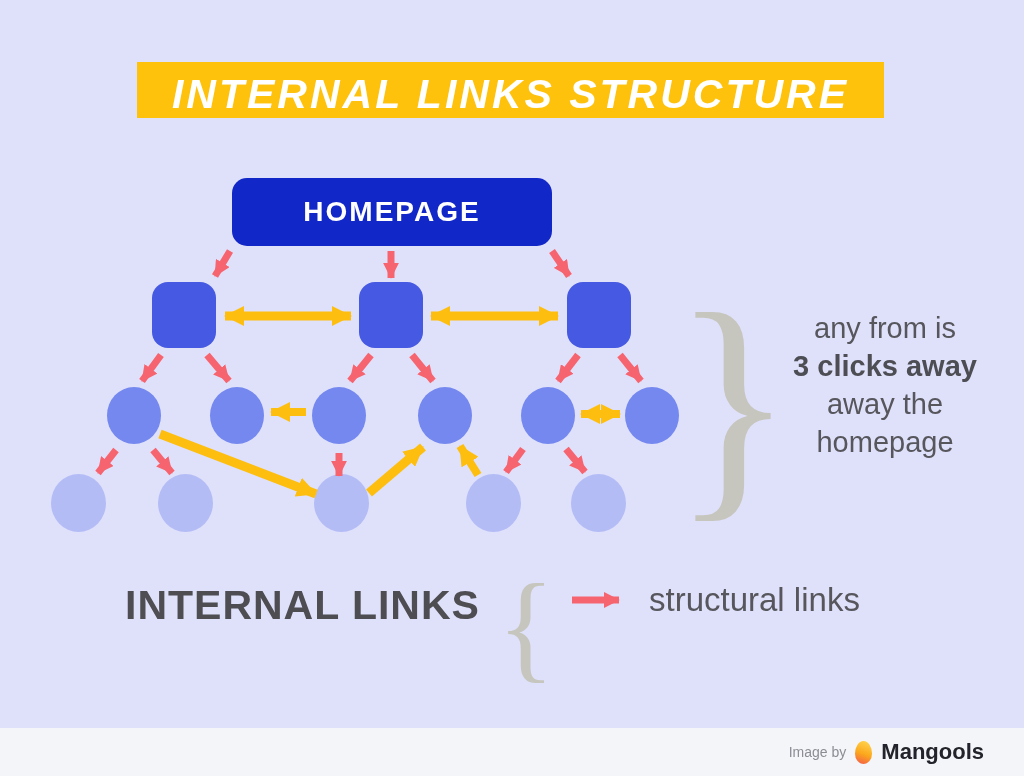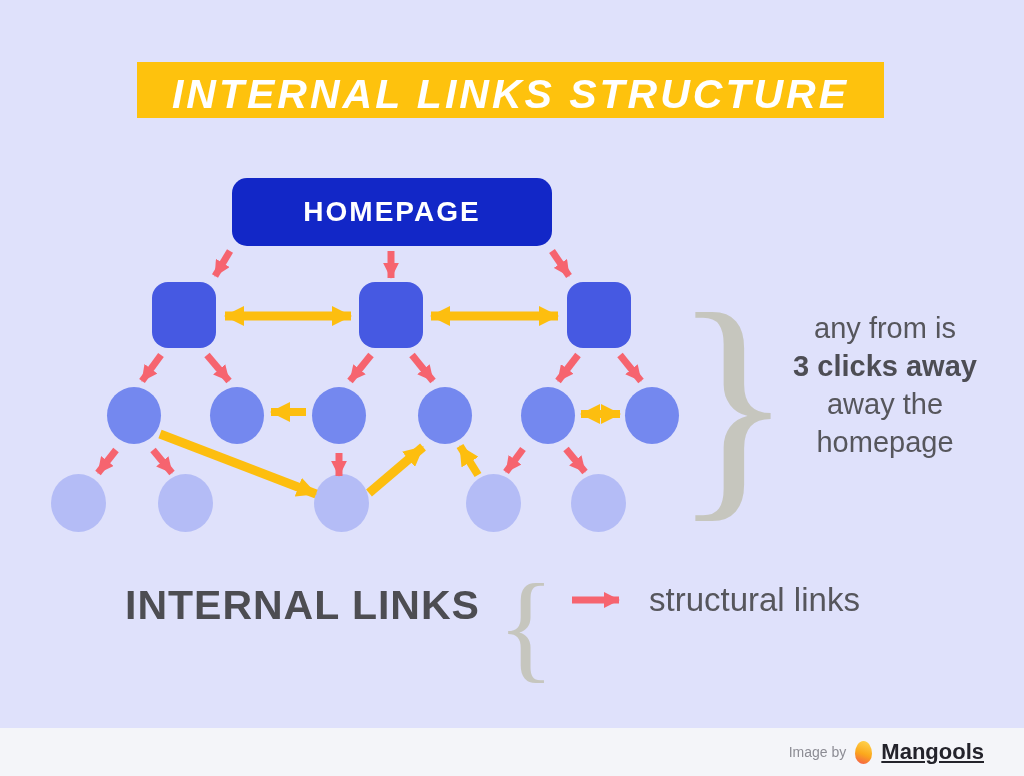--- a/index.html
+++ b/index.html
@@ -90,21 +90,21 @@
     background:var(--footer_bg,#F4F5F9);
     display:flex;align-items:center;justify-content:flex-end;
     padding-right:40px;box-sizing:border-box;gap:9px;padding-left:24px;
   }
   .footer .credit{color:var(--footer_muted,#8C8C94);font-size:14px;}
   .mango{
     width:17px;height:23px;
     border-radius:50% 50% 50% 50% / 55% 55% 45% 45%;
     background:linear-gradient(200deg,#FFD04A 10%,#FBA81C 55%,#F4574D 100%);
   }
-  .footer .brand{color:var(--brand,#23232B);font-size:22px;font-weight:bold;text-decoration:underline;}
+  .footer .brand{color:var(--brand,#23232B);font-size:22px;font-weight:bold;}
 </style>
 </head>
 <body>
 
 <div class="canvas">
 
   <div class="banner">
     <span>INTERNAL LINKS STRUCTURE</span>
   </div>
 

